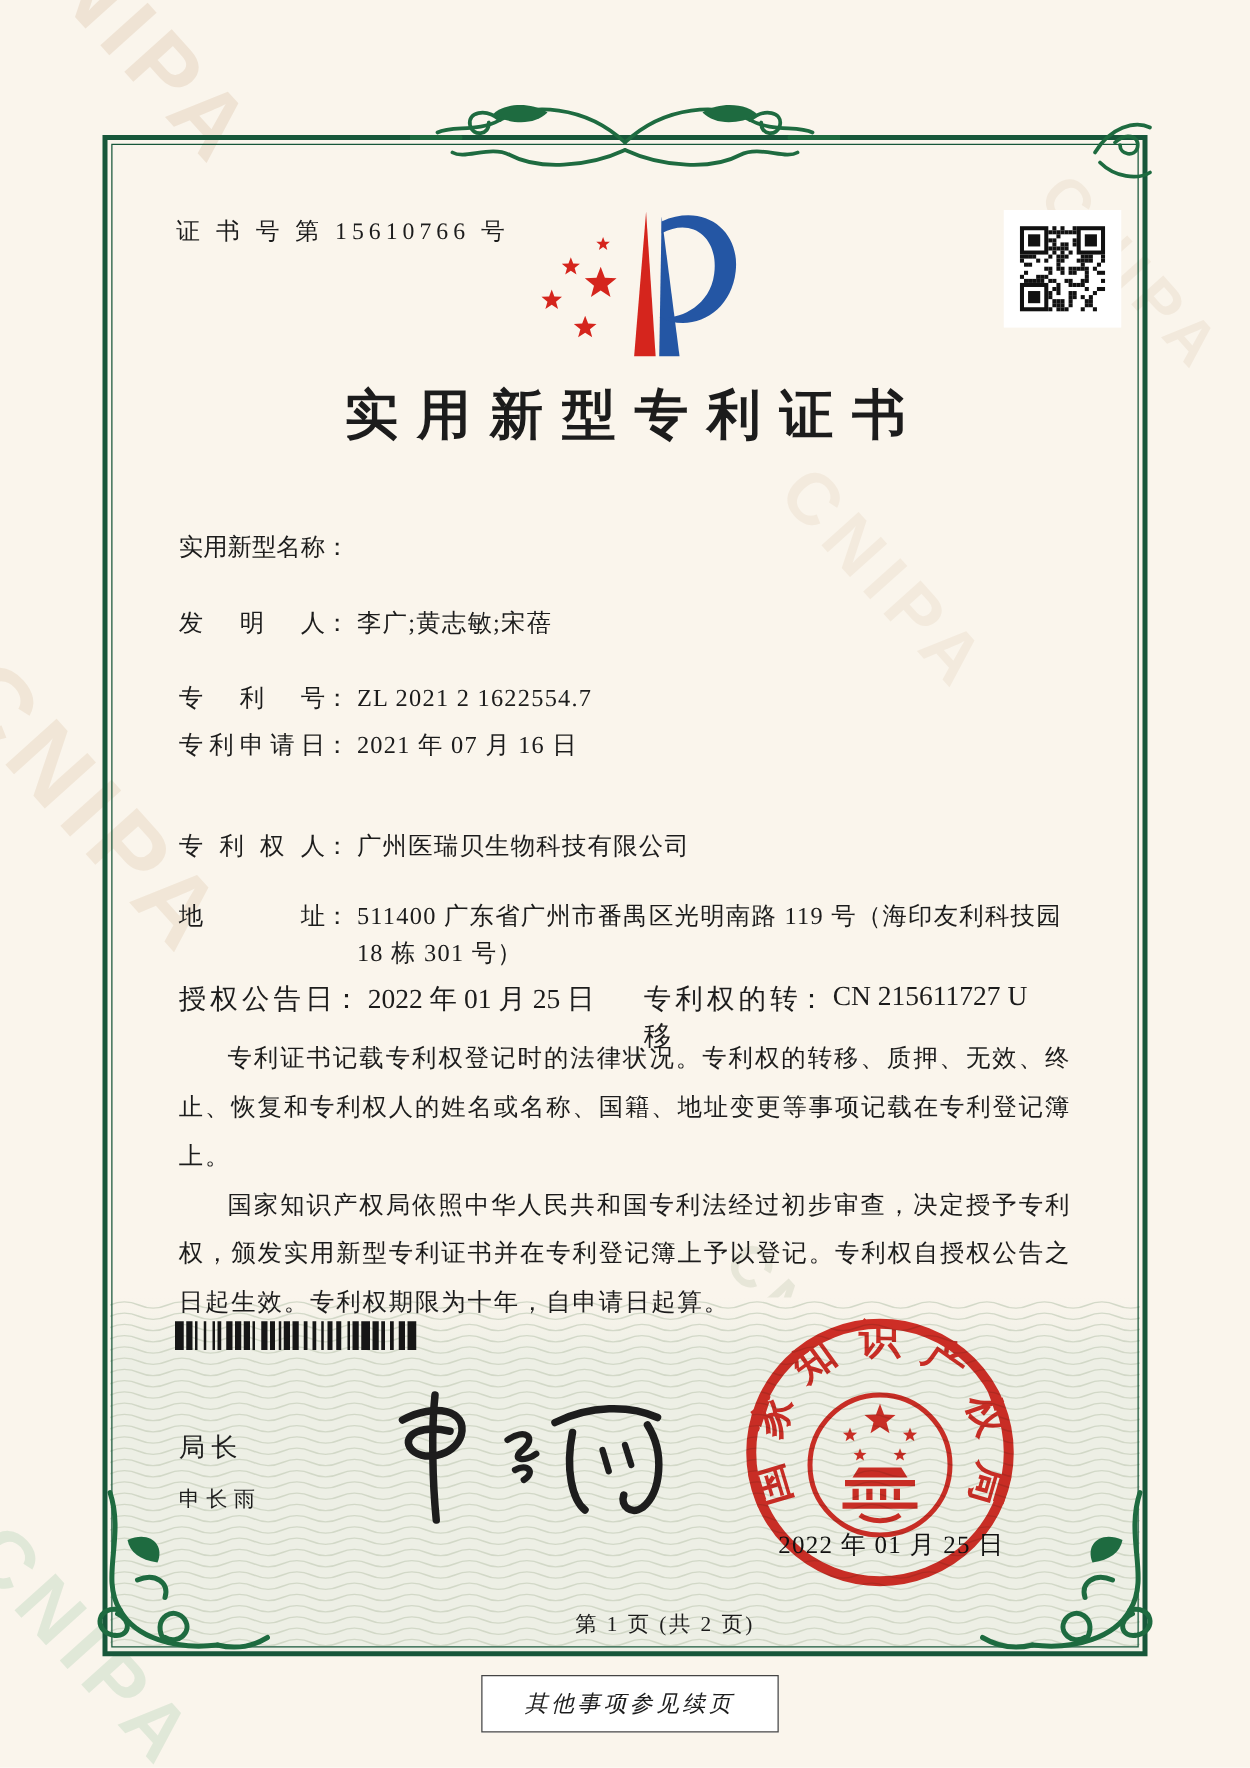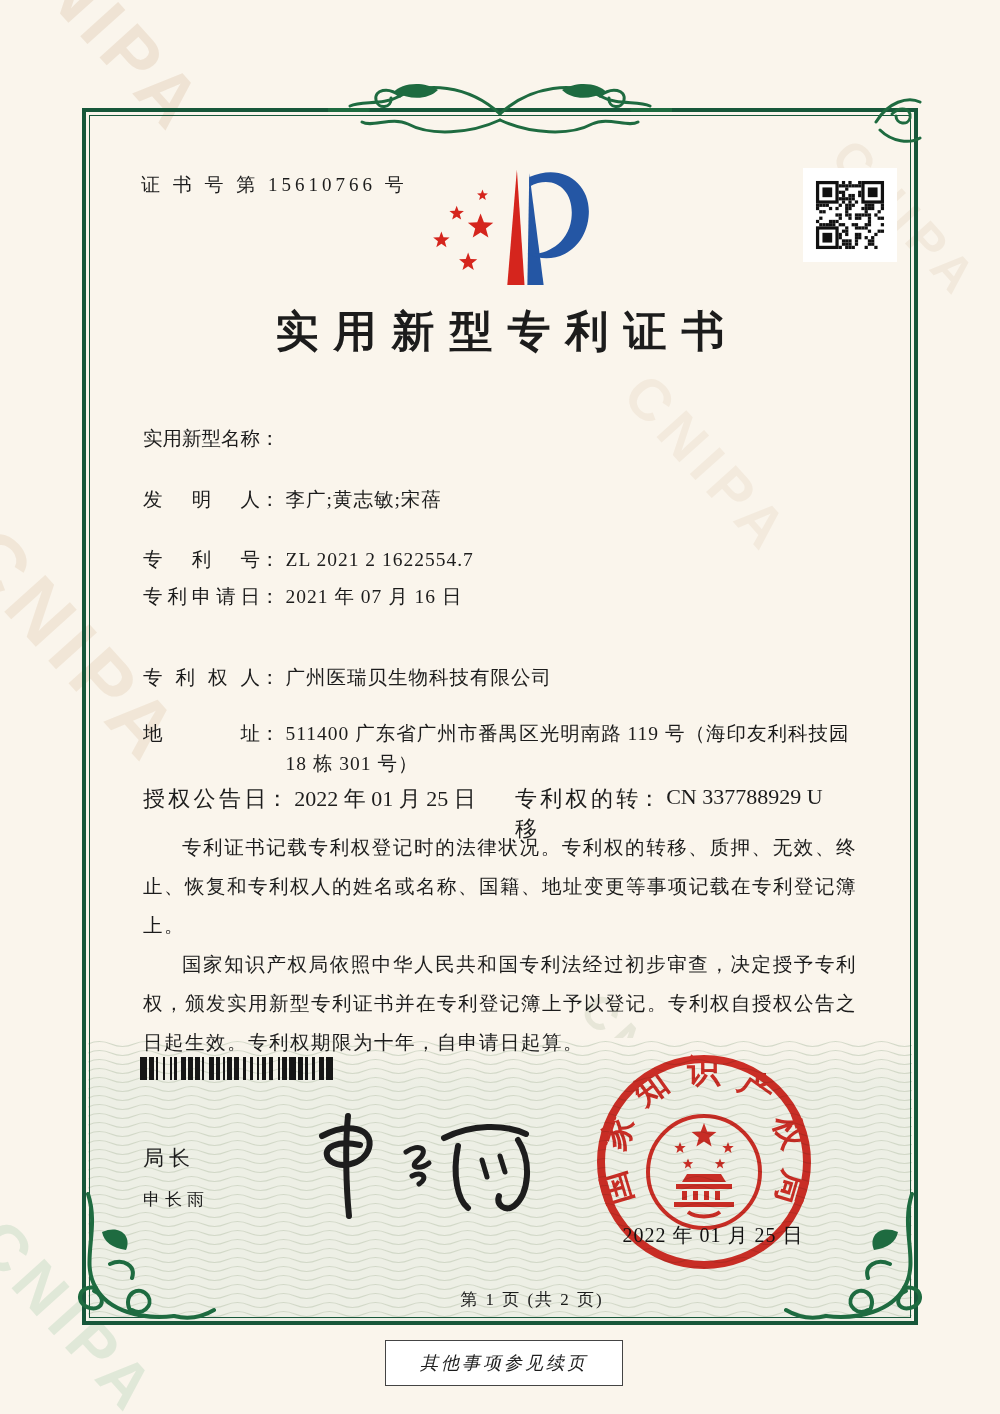--- a/index.html
+++ b/index.html
@@ -334,21 +334,21 @@
 
 <div class="grant-row">
   <div class="grant-left">
     <span class="flabel5">授权公告日</span>
       <span class="fcolon">：</span>
     <span>2022 年 01 月 25 日</span>
   </div>
   <div class="grant-right">
     <span class="flabel5">专利权的转移</span>
       <span class="fcolon">：</span>
-    <span>CN 337788929 U</span>
+    <span>CN 215611727 U</span>
   </div>
 </div>
 
 <div class="body-text">
   <p>专利证书记载专利权登记时的法律状况。专利权的转移、质押、无效、终止、恢复和专利权人的姓名或名称、国籍、地址变更等事项记载在专利登记簿上。</p>
   <p>国家知识产权局依照中华人民共和国专利法经过初步审查，决定授予专利权，颁发实用新型专利证书并在专利登记簿上予以登记。专利权自授权公告之日起生效。专利权期限为十年，自申请日起算。</p>
 </div>
 
 <div class="barcode" id="barcode">
     <span class="b" style="width: 6.9px;"></span>

